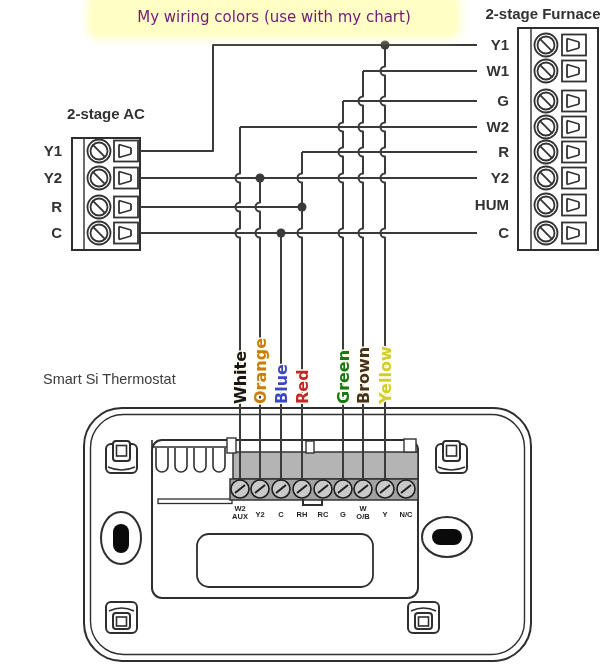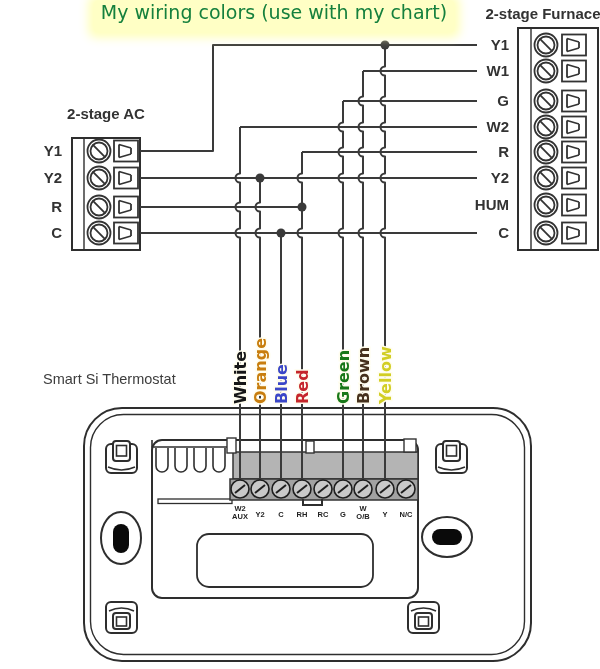--- a/index.html
+++ b/index.html
@@ -1,20 +1,20 @@
 <!DOCTYPE html>
 <html><head>
 <meta charset="utf-8">
 <style>
   html,body{margin:0;padding:0;background:#fff;}
   .stage{position:relative;width:600px;height:669px;background:#fff;overflow:hidden;
          font-family:"Liberation Sans",sans-serif;}
   .title-banner{position:absolute;top:1px;left:94px;width:360px;height:31px;
-    display:flex;justify-content:center;
-    border-radius:3px;font-family:"DejaVu Sans",sans-serif;font-size:19px;color:#15803d;
+    display:flex;align-items:center;justify-content:center;
+    border-radius:3px;font-family:"DejaVu Sans",sans-serif;font-size:15px;color:#701a75;
     box-shadow:0 0 10px 6px rgba(255,255,185,0.95);}
   svg{position:absolute;top:0;left:0;}
   svg text{font-family:"Liberation Sans",sans-serif;}
   .wire{stroke:#3a3a3a;stroke-width:2;fill:none;stroke-linejoin:round;}
   .outline{stroke:#2e2e2e;stroke-width:2;fill:#fff;}
   .thin{stroke-width:1.4;}
   .blklbl{font-size:15px;font-weight:600;fill:#333;}
   .term{font-size:15px;font-weight:600;fill:#333;}
   .tstatlbl{font-size:14.5px;fill:#3d3d3d;}
   .tlab{font-size:7.5px;font-weight:bold;fill:#222;}

